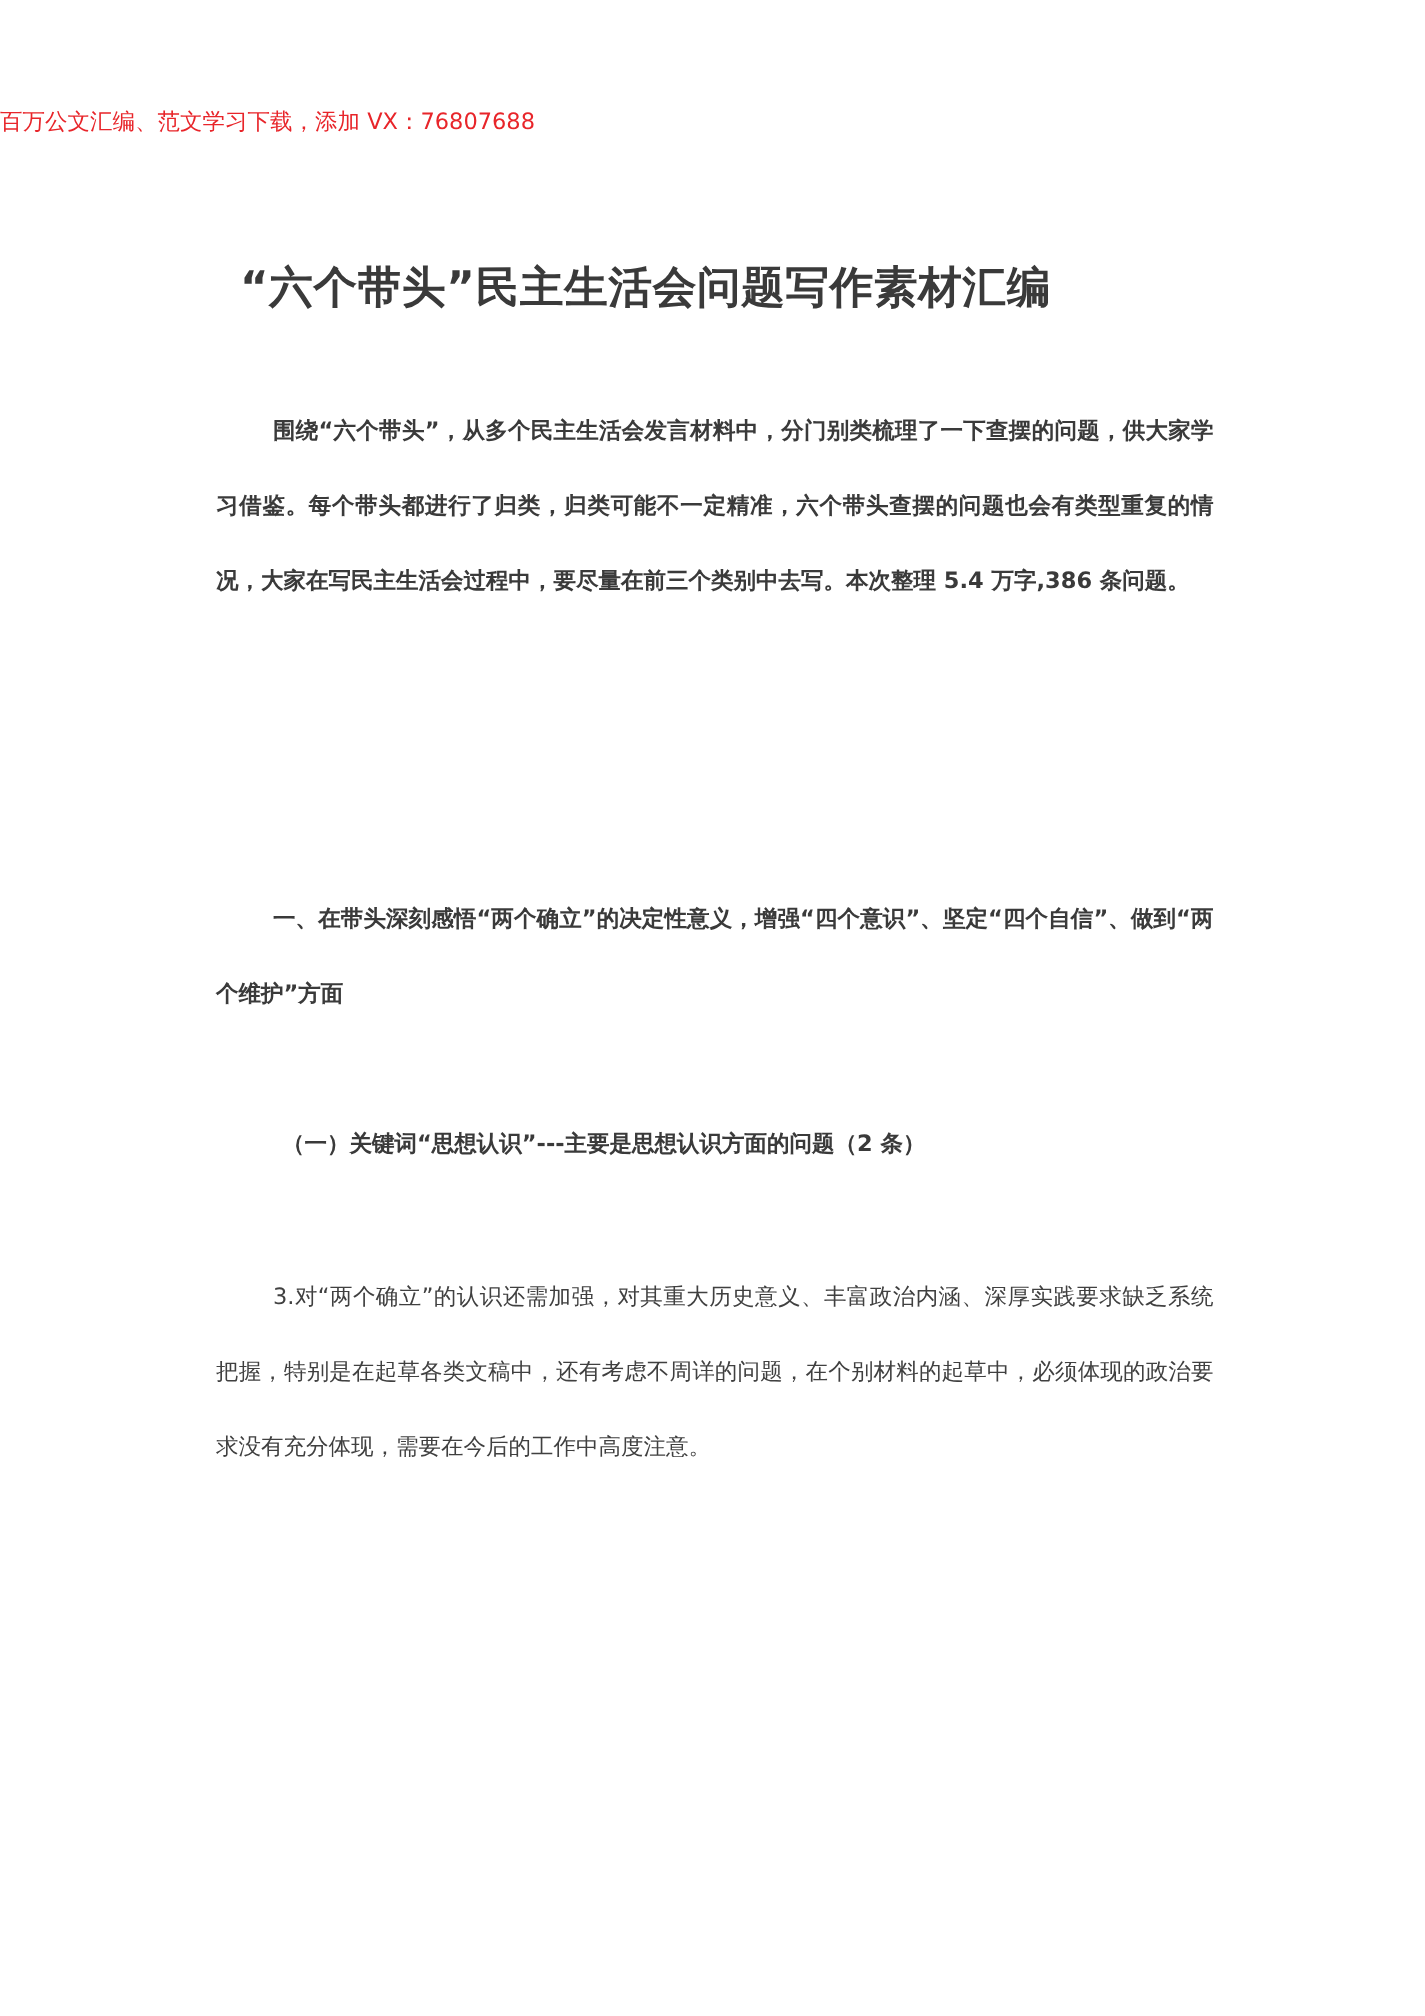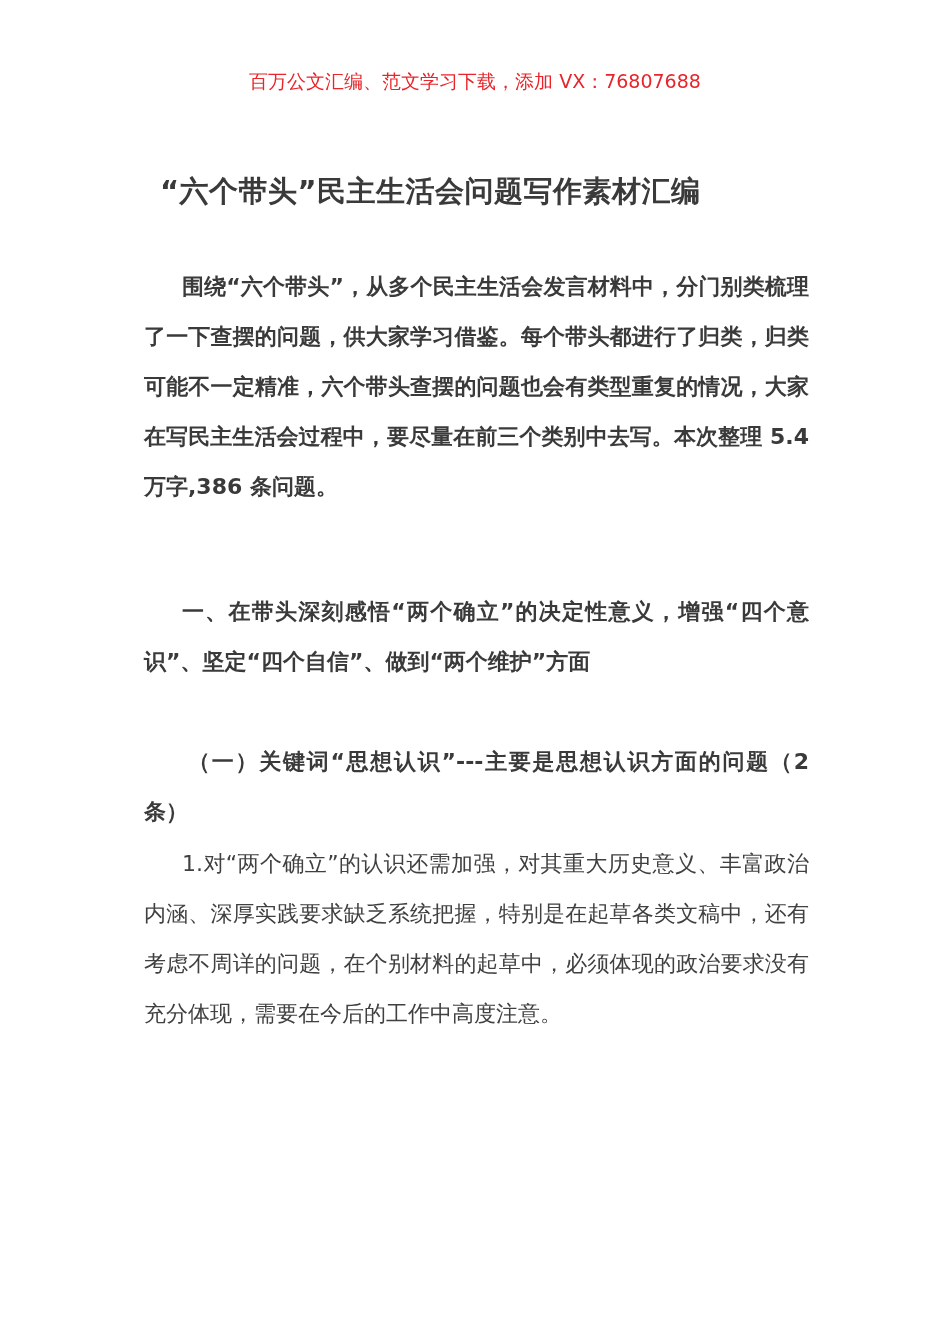--- a/index.html
+++ b/index.html
@@ -13,42 +13,42 @@
       position: relative;
       overflow: hidden;
       font-family: "DejaVu Sans", "Liberation Sans", sans-serif;
       color: #3a3a3a;
     }
     .page-header {
       position: absolute;
       top: 66px;
       left: 0;
       width: 950px;
-      text-align: center;
+      text-align: left;
       color: #e8252a;
-      font-size: 19px;
+      font-size: 15px;
       line-height: 30px;
       letter-spacing: 0px;
     }
     .doc-title {
       position: absolute;
       top: 150px;
       left: 144px;
       width: 680px;
       font-size: 29px;
       font-weight: bold;
       line-height: 50px;
       color: #3a3a3a;
       letter-spacing: 0.5px;
     }
     .content {
       position: absolute;
       left: 144px;
       width: 665px;
-      font-size: 22px;
+      font-size: 15px;
       line-height: 50px;
       color: #3a3a3a;
       text-align: justify;
     }
     .para-intro {
       top: 262px;
       font-weight: bold;
       text-indent: 38px;
     }
     .para-section {
@@ -75,13 +75,13 @@
 <div class="page-header">百万公文汇编、范文学习下载，添加 VX：76807688</div>
 
 <h1 class="doc-title" style="margin:16px;">“六个带头”民主生活会问题写作素材汇编</h1>
 
 <p class="content para-intro">围绕“六个带头”，从多个民主生活会发言材料中，分门别类梳理了一下查摆的问题，供大家学习借鉴。每个带头都进行了归类，归类可能不一定精准，六个带头查摆的问题也会有类型重复的情况，大家在写民主生活会过程中，要尽量在前三个类别中去写。本次整理 5.4 万字,386 条问题。</p>
 
 <p class="content para-section">一、在带头深刻感悟“两个确立”的决定性意义，增强“四个意识”、坚定“四个自信”、做到“两个维护”方面</p>
 
 <p class="content para-subsection">（一）关键词“思想认识”---主要是思想认识方面的问题（2 条）</p>
 
-<p class="content para-item">1.对“两个确立”的认识还需加强，对其重大历史意义、丰富政治内涵、深厚实践要求缺乏系统把握，特别是在起草各类文稿中，还有考虑不周详的问题，在个别材料的起草中，必须体现的政治要求没有充分体现，需要在今后的工作中高度注意。</p>
+<p class="content para-item">3.对“两个确立”的认识还需加强，对其重大历史意义、丰富政治内涵、深厚实践要求缺乏系统把握，特别是在起草各类文稿中，还有考虑不周详的问题，在个别材料的起草中，必须体现的政治要求没有充分体现，需要在今后的工作中高度注意。</p>
 
 </body></html>

